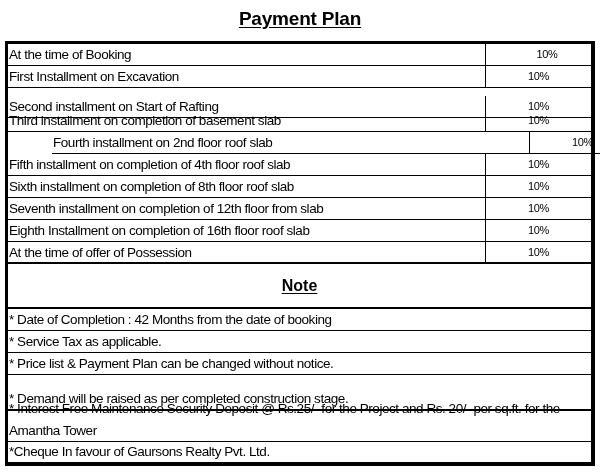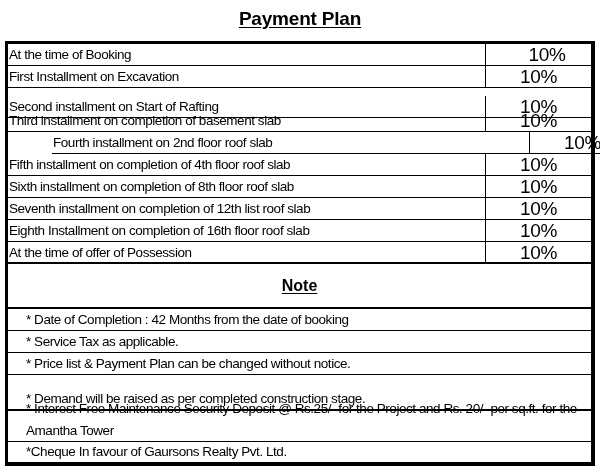--- a/index.html
+++ b/index.html
@@ -60,21 +60,21 @@
       font-size: 13.5px;
       line-height: 21px;
       white-space: nowrap;
       overflow: hidden;
       letter-spacing: -0.45px;
       transform-origin: left;
     }
     .cell-value {
       flex: 1;
       text-align: center;
-      font-size: 19px;
+      font-size: 11px;
       line-height: 21px;
       letter-spacing: -0.3px;
     }
     .note-head {
       position: absolute;
       left: 0;
       width: 583px;
       height: 44px;
       border-bottom: 2px solid #000;
       box-sizing: border-box;
@@ -87,21 +87,21 @@
     .note-head span {
       text-decoration: underline;
       text-underline-offset: 2px;
     }
     .note-row {
       position: absolute;
       left: 0;
       width: 583px;
       border-bottom: 1px solid #000;
       box-sizing: border-box;
-      padding-left: 18px;
+      padding-left: 1px;
       font-size: 13.5px;
       line-height: 22px;
       letter-spacing: -0.45px;
     }
     .note-row.thick { border-bottom-width: 2px; }
     .note-row.last { border-bottom: none; }
   </style>
 </head>
 <body>
 
@@ -133,21 +133,21 @@
   </div>
   <div class="row" style="top:110px;">
     <div class="cell-label">Fifth installment on completion of 4th floor roof slab</div>
     <div class="cell-value">10%</div>
   </div>
   <div class="row" style="top:132px;">
     <div class="cell-label">Sixth installment on completion of 8th floor roof slab</div>
     <div class="cell-value">10%</div>
   </div>
   <div class="row" style="top:154px;">
-    <div class="cell-label">Seventh installment on completion of 12th list roof slab</div>
+    <div class="cell-label">Seventh installment on completion of 12th floor from slab</div>
     <div class="cell-value">10%</div>
   </div>
   <div class="row" style="top:176px;">
     <div class="cell-label">Eighth Installment on completion of 16th floor roof slab</div>
     <div class="cell-value">10%</div>
   </div>
   <div class="row thick" style="top:198px;">
     <div class="cell-label">At the time of offer of Possession</div>
     <div class="cell-value">10%</div>
   </div>

